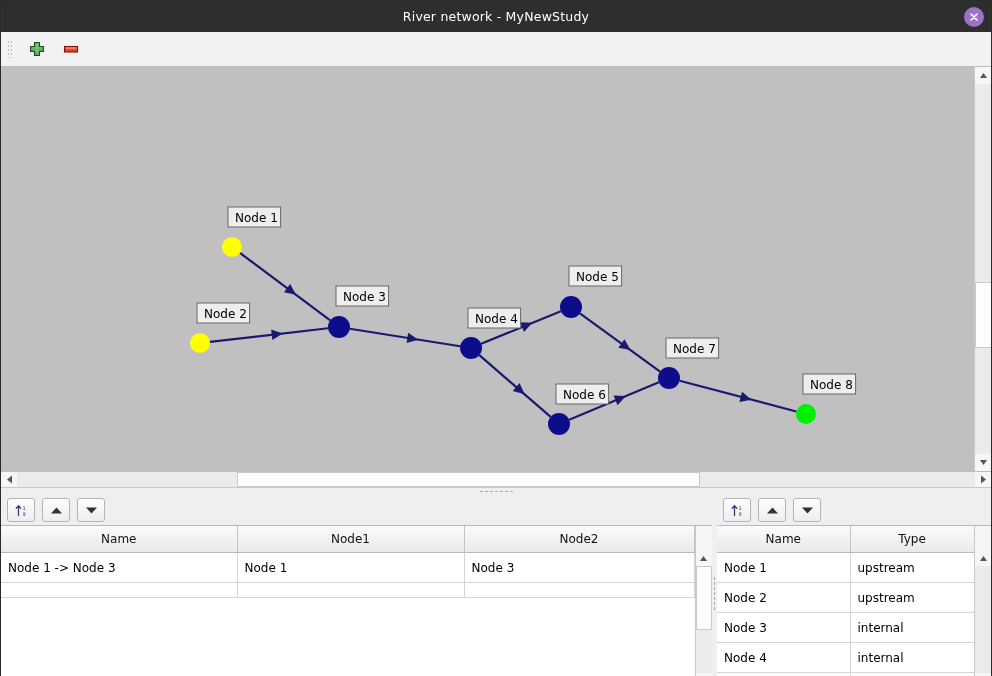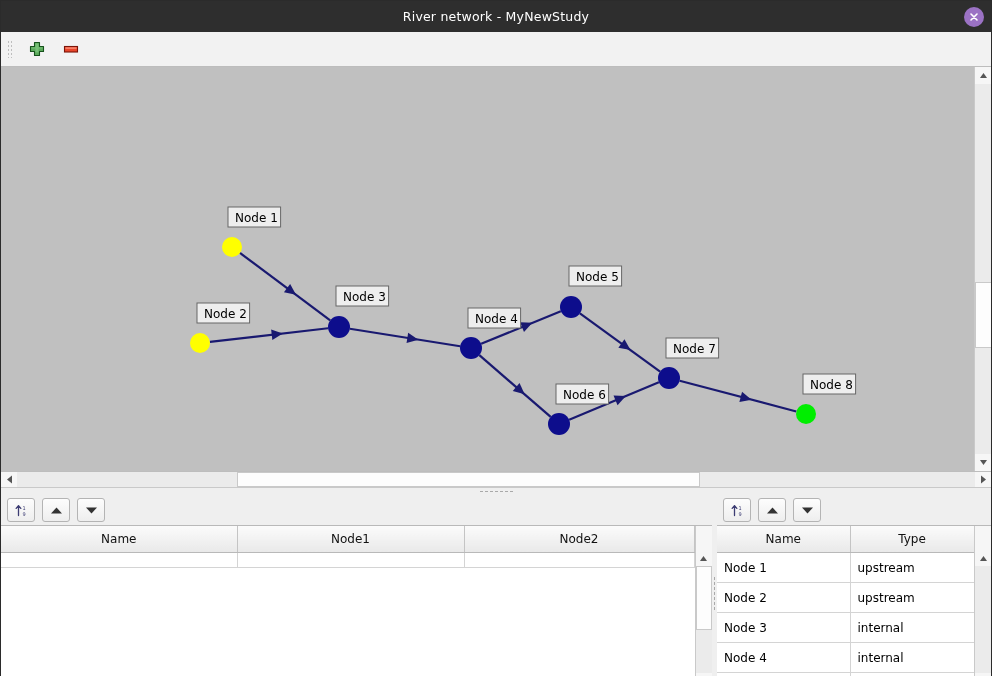--- a/index.html
+++ b/index.html
@@ -241,20 +241,25 @@
                 <col style="width:230px">
               </colgroup>
             <thead>
                 <tr>
                   <th>Name</th>
                   <th>Node1</th>
                   <th>Node2</th>
                 </tr>
               </thead>
             <tbody>
+                <tr>
+                  <td>Node 1 -&gt; Node 3</td>
+                  <td>Node 1</td>
+                  <td>Node 3</td>
+                </tr>
                 <tr class="empty">
                   <td></td>
                   <td></td>
                   <td></td>
                 </tr>
               </tbody>
           </table>
         </div>
         <div class="tvscroll">
           <div class="sb-track" style="left:0;top:24px;width:16px;bottom:17px;"></div>

